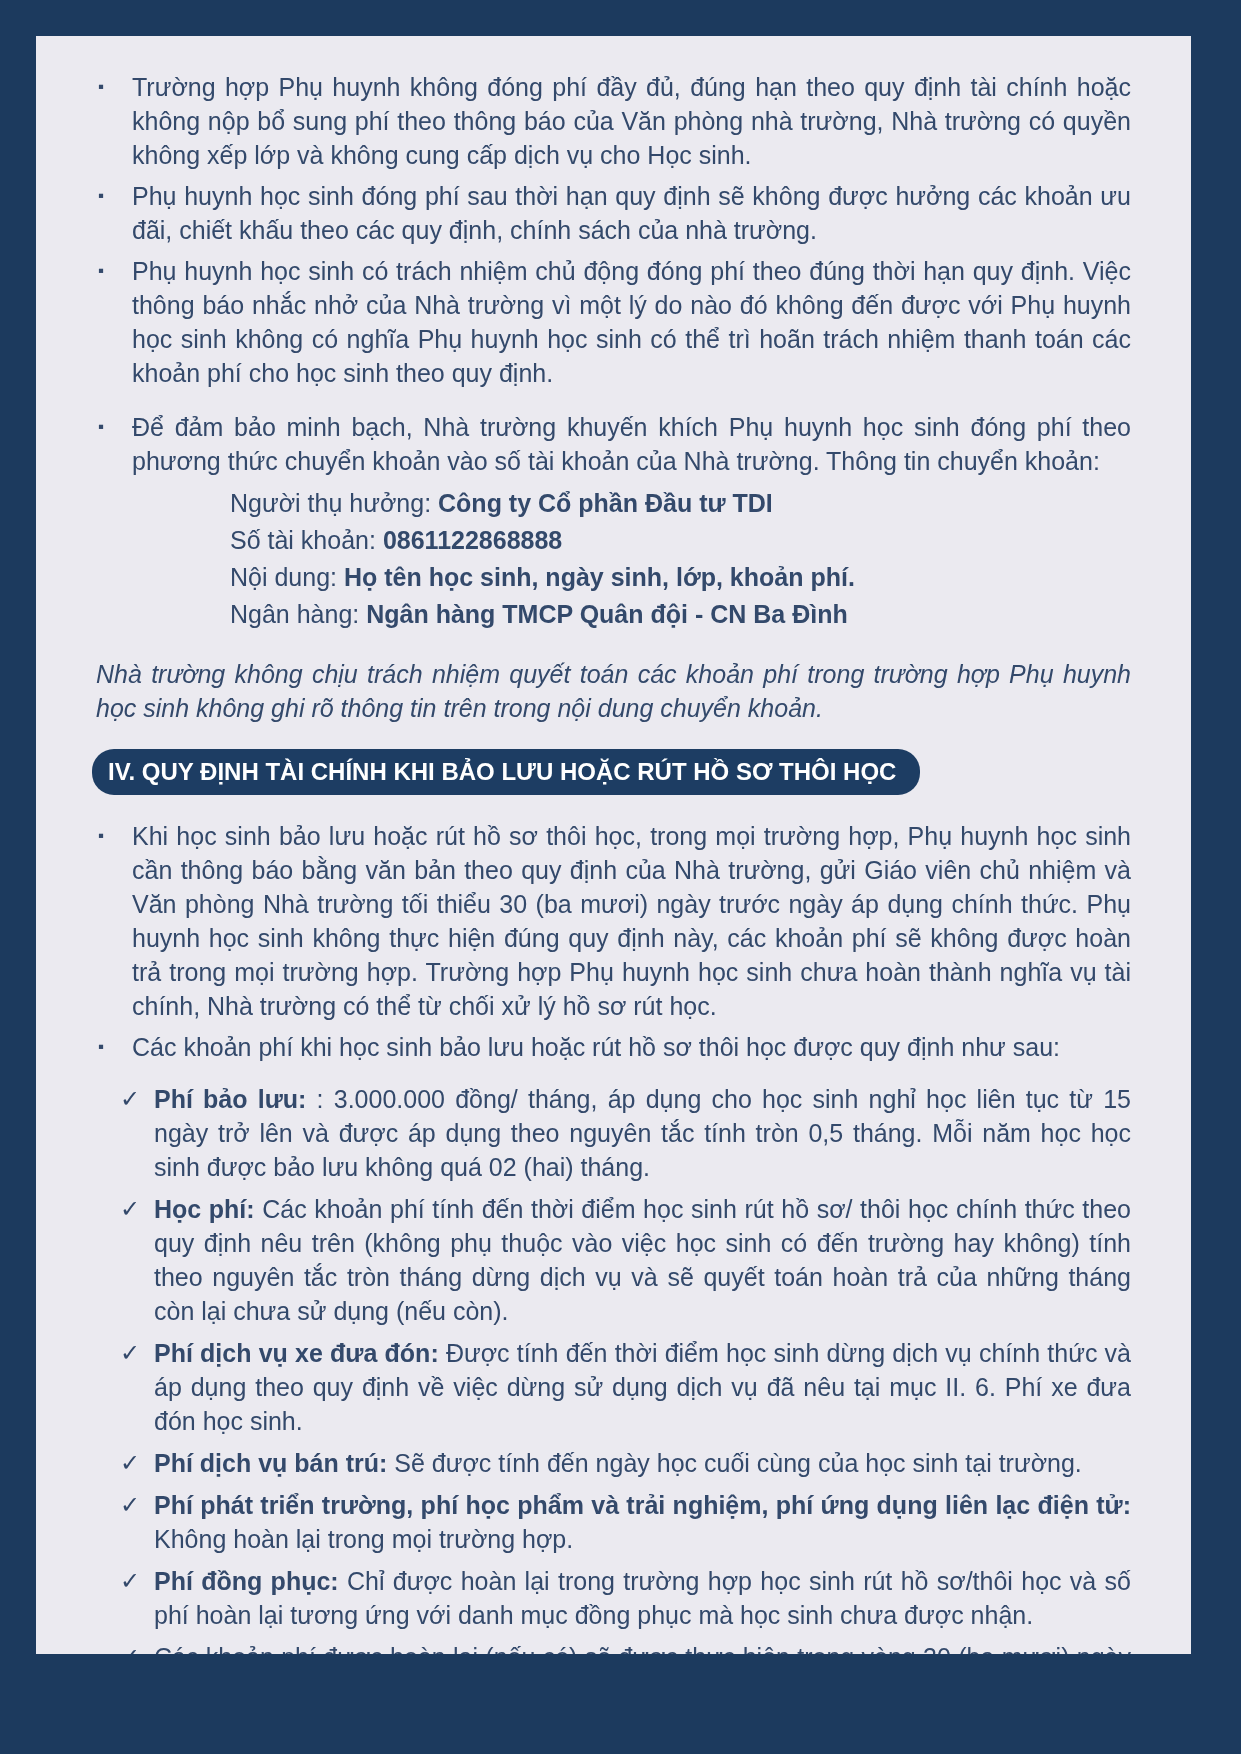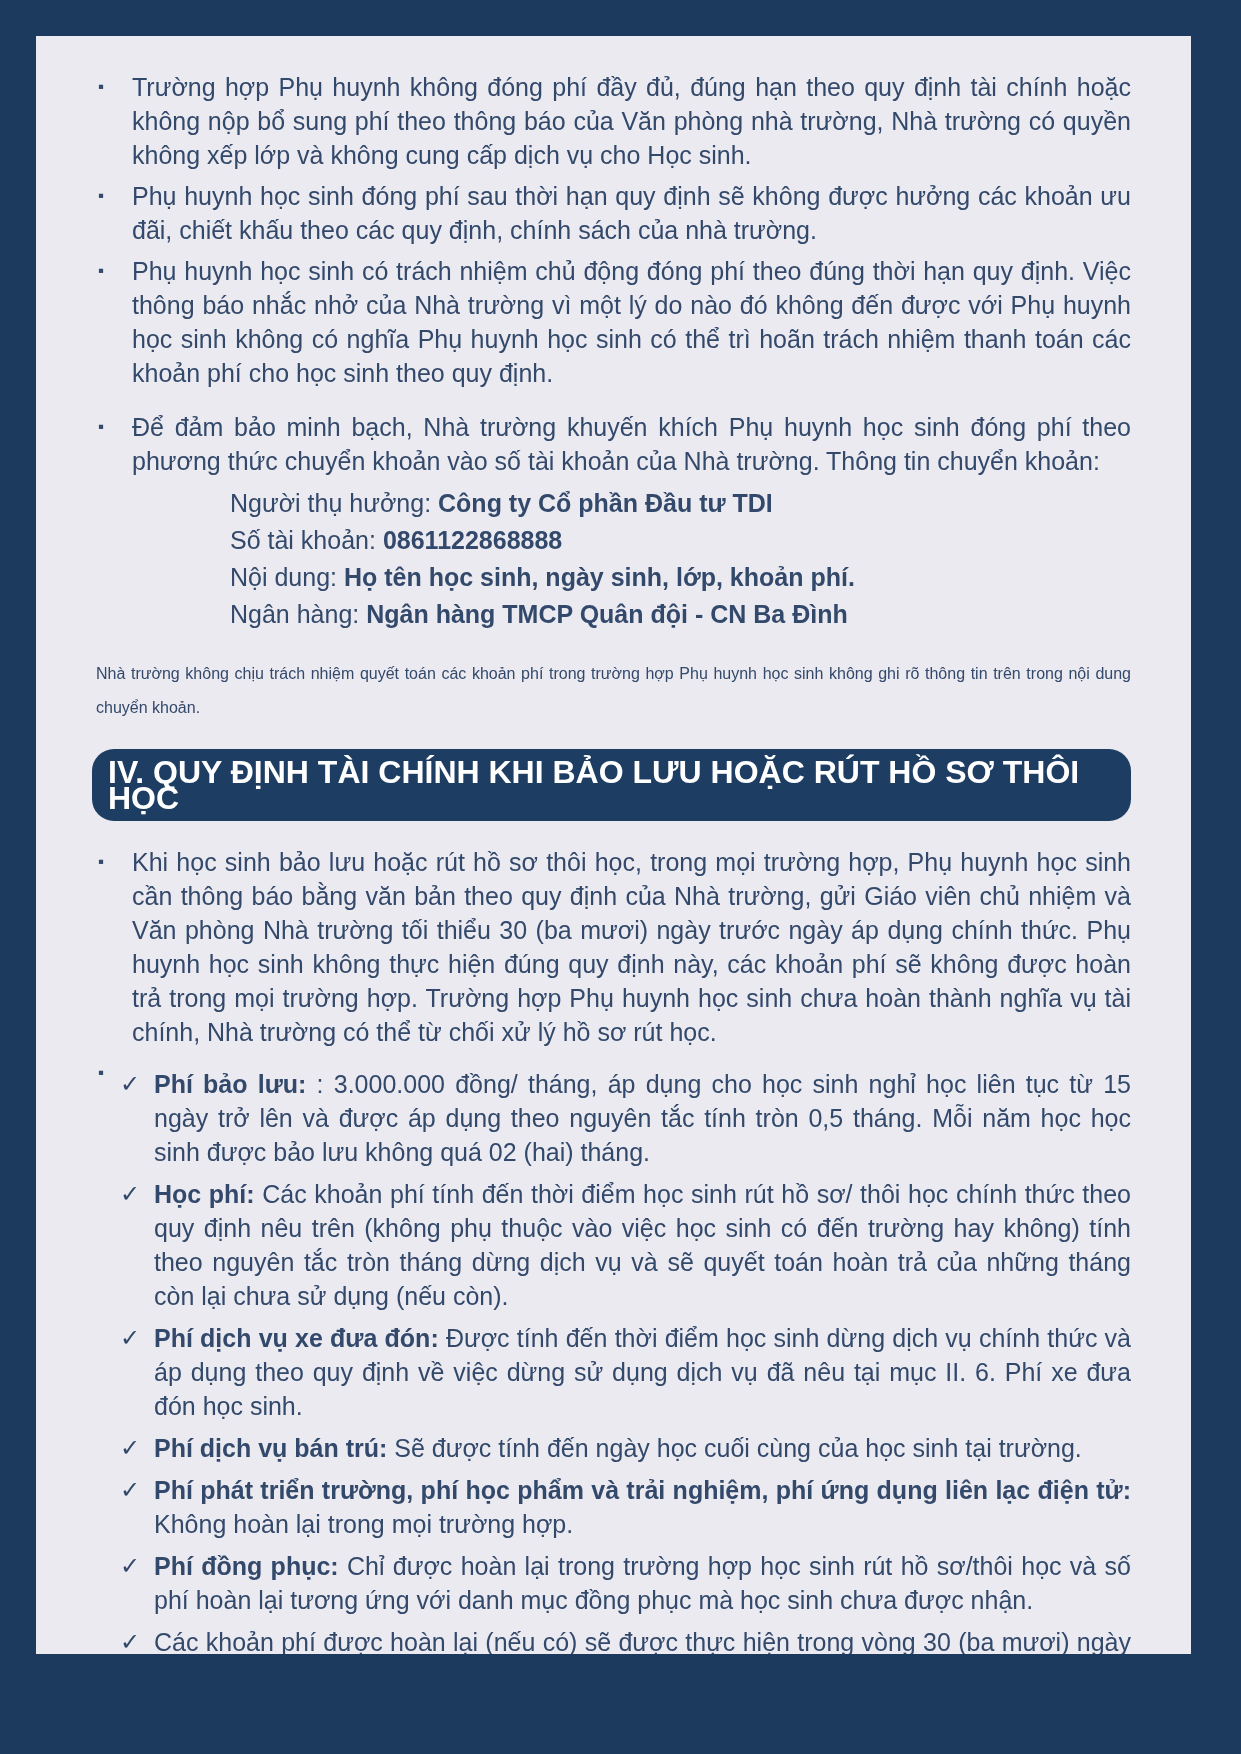--- a/index.html
+++ b/index.html
@@ -43,31 +43,32 @@
   }
   #top-bullets li:nth-child(4){margin-top:20px;}
 
   .transfer{
     margin:4px 0 24px 134px;
     font-size:25px;line-height:37px;
   }
   .transfer .tl-value{font-weight:bold;}
 
   .italic-note{
-    font-size:16px;line-height:34px;
+    font-style:italic;
+    font-size:25px;line-height:34px;
     text-align:justify;
     margin-top:4px;
   }
 
   .pill{
     display:inline-block;
     background:var(--header-bg);
     color:var(--header-text);
     font-weight:bold;
-    font-size:32px;line-height:26px;
+    font-size:24px;line-height:26px;
     padding:10px 24px 10px 16px;
     border-radius:22px;
     margin:24px 0 24px -4px;
   }
 
   .checklist{margin:18px 0 0 0;}
   .checklist li{
     position:relative;
     padding-left:58px;
     margin-bottom:8px;
@@ -101,21 +102,21 @@
       </div>
 
     <p class="italic-note">Nhà trường không chịu trách nhiệm quyết toán các khoản phí trong trường hợp Phụ huynh học sinh không ghi rõ thông tin trên trong nội dung chuyển khoản.</p>
 
     <div class="pill">
       <span>IV. QUY ĐỊNH TÀI CHÍNH KHI BẢO LƯU HOẶC RÚT HỒ SƠ THÔI HỌC</span>
     </div>
 
     <ul class="bullets" id="section-bullets">
         <li><span class="marker">▪</span><span class="txt">Khi học sinh bảo lưu hoặc rút hồ sơ thôi học, trong mọi trường hợp, Phụ huynh học sinh cần thông báo bằng văn bản theo quy định của Nhà trường, gửi Giáo viên chủ nhiệm và Văn phòng Nhà trường tối thiểu 30 (ba mươi) ngày trước ngày áp dụng chính thức. Phụ huynh học sinh không thực hiện đúng quy định này, các khoản phí sẽ không được hoàn trả trong mọi trường hợp. Trường hợp Phụ huynh học sinh chưa hoàn thành nghĩa vụ tài chính, Nhà trường có thể từ chối xử lý hồ sơ rút học.</span></li>
-        <li><span class="marker">▪</span></li>
+        <li><span class="marker">▪</span><span class="txt">Các khoản phí khi học sinh bảo lưu hoặc rút hồ sơ thôi học được quy định như sau:</span></li>
       </ul>
 
     <ul class="checklist" id="fee-list">
         <li><span class="marker">✓</span><span class="fee-label">Phí bảo lưu:</span><span class="fee-text"> : 3.000.000 đồng/ tháng, áp dụng cho học sinh nghỉ học liên tục từ 15 ngày trở lên và được áp dụng theo nguyên tắc tính tròn 0,5 tháng. Mỗi năm học học sinh được bảo lưu không quá 02 (hai) tháng.</span></li>
         <li><span class="marker">✓</span><span class="fee-label">Học phí:</span><span class="fee-text"> Các khoản phí tính đến thời điểm học sinh rút hồ sơ/ thôi học chính thức theo quy định nêu trên (không phụ thuộc vào việc học sinh có đến trường hay không) tính theo nguyên tắc tròn tháng dừng dịch vụ và sẽ quyết toán hoàn trả của những tháng còn lại chưa sử dụng (nếu còn).</span></li>
         <li><span class="marker">✓</span><span class="fee-label">Phí dịch vụ xe đưa đón:</span><span class="fee-text"> Được tính đến thời điểm học sinh dừng dịch vụ chính thức và áp dụng theo quy định về việc dừng sử dụng dịch vụ đã nêu tại mục II. 6. Phí xe đưa đón học sinh.</span></li>
         <li><span class="marker">✓</span><span class="fee-label">Phí dịch vụ bán trú:</span><span class="fee-text"> Sẽ được tính đến ngày học cuối cùng của học sinh tại trường.</span></li>
         <li><span class="marker">✓</span><span class="fee-label">Phí phát triển trường, phí học phẩm và trải nghiệm, phí ứng dụng liên lạc điện tử:</span><span class="fee-text"> Không hoàn lại trong mọi trường hợp.</span></li>
         <li><span class="marker">✓</span><span class="fee-label">Phí đồng phục:</span><span class="fee-text"> Chỉ được hoàn lại trong trường hợp học sinh rút hồ sơ/thôi học và số phí hoàn lại tương ứng với danh mục đồng phục mà học sinh chưa được nhận.</span></li>
         <li><span class="marker">✓</span><span class="fee-text">Các khoản phí được hoàn lại (nếu có) sẽ được thực hiện trong vòng 30 (ba mươi) ngày kể từ ngày nhận được đầy đủ Hồ sơ theo quy định và thông tin tài khoản ngân hàng của Phụ huynh học sinh.</span></li>

